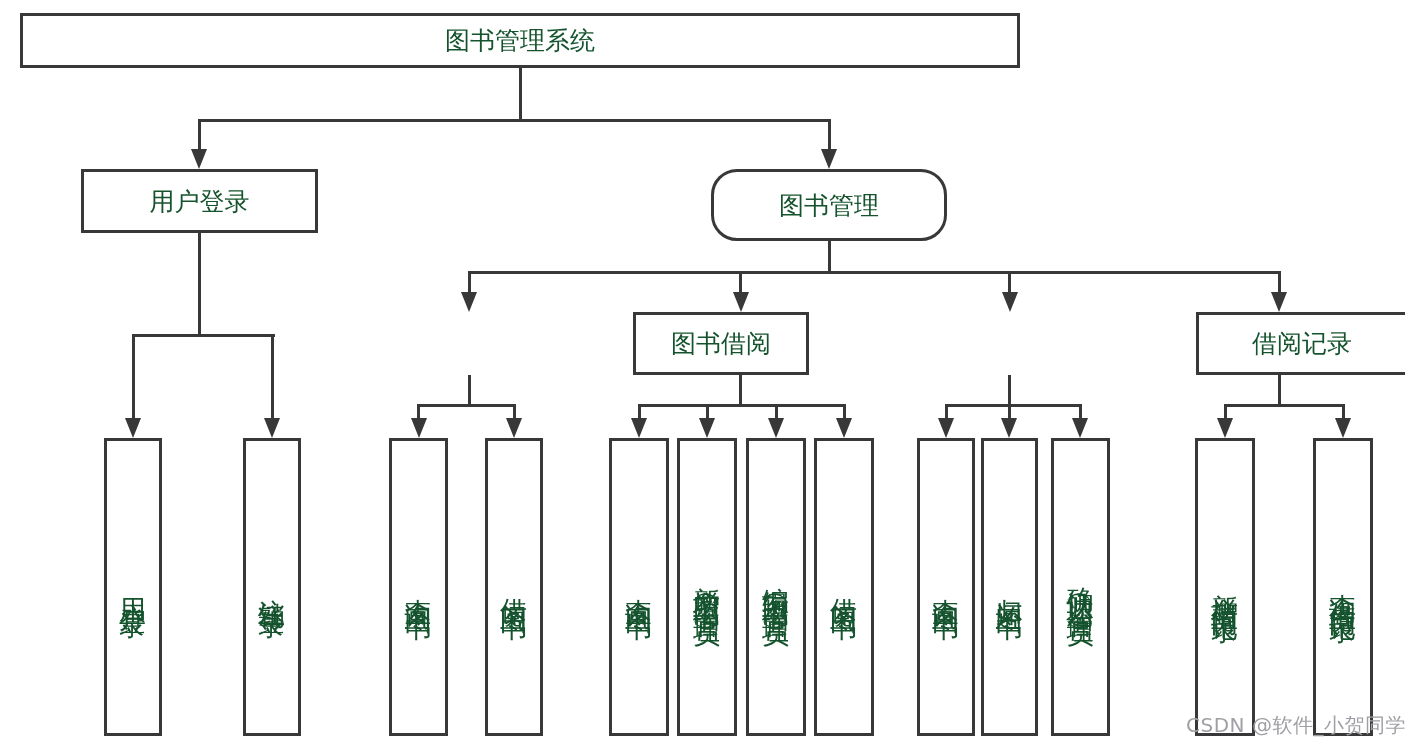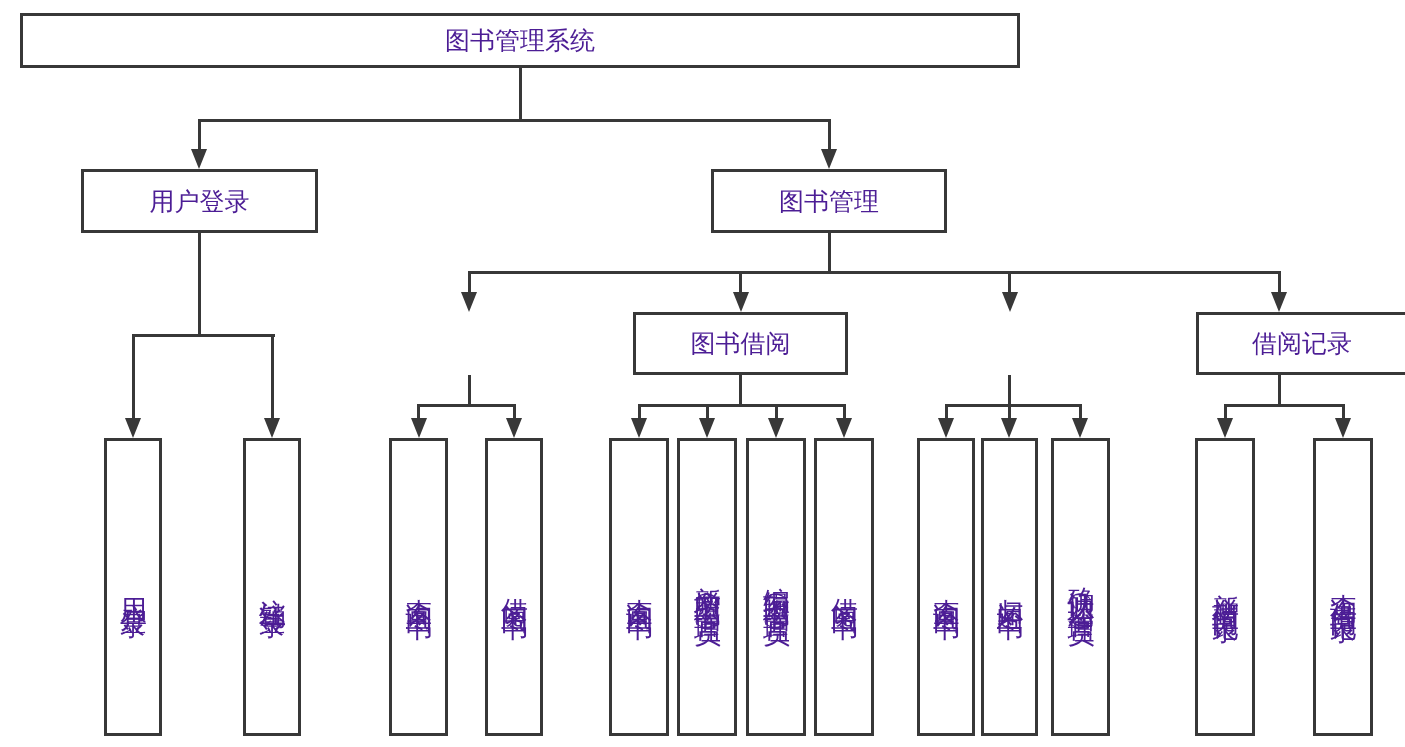--- a/index.html
+++ b/index.html
@@ -12,26 +12,25 @@
     font-family: "DejaVu Sans", "Liberation Sans", sans-serif;
   }
   .box {
     position: absolute;
     box-sizing: border-box;
     background: #ffffff;
     border: 3px solid #383838;
     display: flex;
     align-items: center;
     justify-content: center;
-    color: #4c1d95;
+    color: #14532d;
     font-size: 25px;
     line-height: 1;
     z-index: 2;
     white-space: nowrap;
-    font-family: Liberation Serif, serif;
   }
   .box.v { font-size: 27px; }
   .box.v .lbl {
     writing-mode: vertical-rl;
     text-orientation: mixed;
     letter-spacing: 5px;
     white-space: normal;
     max-height: 286px;
   }
   .line {
@@ -56,20 +55,21 @@
     color: #9fa0a5;
     letter-spacing: 0.5px;
     z-index: 5;
     white-space: nowrap;
   }
 </style>
 </head>
 <body>
 
 <div id="stage">
+  <div class="watermark">CSDN @软件_小贺同学</div>
 <div class="line" style="left: 518.5px; top: 68px; width: 3px; height: 52px;"></div>
     <div class="line" style="left: 197.5px; top: 118.5px; width: 633px; height: 3px;"></div>
     <div class="line" style="left: 198px; top: 233px; width: 3px; height: 102px;"></div>
     <div class="line" style="left: 131.5px; top: 333.5px; width: 143px; height: 3px;"></div>
     <div class="line" style="left: 827.5px; top: 233px; width: 3px; height: 39px;"></div>
     <div class="line" style="left: 467.5px; top: 270.5px; width: 813px; height: 3px;"></div>
     <div class="line" style="left: 467.5px; top: 375px; width: 3px; height: 30px;"></div>
     <div class="line" style="left: 417px; top: 403.5px; width: 99px; height: 3px;"></div>
     <div class="line" style="left: 739px; top: 375px; width: 3px; height: 30px;"></div>
     <div class="line" style="left: 637.5px; top: 403.5px; width: 208px; height: 3px;"></div>
@@ -114,24 +114,24 @@
     <div class="line" style="left: 1223.5px; top: 405px; width: 3px; height: 15px;"></div>
     <div class="arrowhead" style="left: 1217px; top: 418px;"></div>
     <div class="line" style="left: 1341.5px; top: 405px; width: 3px; height: 15px;"></div>
     <div class="arrowhead" style="left: 1335px; top: 418px;"></div>
     <div class="box" style="left: 20px; top: 13px; width: 1000px; height: 55px;">
       <span class="lbl">图书管理系统</span>
     </div>
     <div class="box" style="left: 81px; top: 169px; width: 237px; height: 64px;">
       <span class="lbl">用户登录</span>
     </div>
-    <div class="box" style="left: 711px; top: 169px; width: 236px; height: 64px;">
+    <div class="box" style="left: 711px; top: 169px; width: 236px; height: 72px; border-radius: 26px;">
       <span class="lbl">图书管理</span>
     </div>
-    <div class="box" style="left: 633px; top: 312px; width: 215px; height: 63px;">
+    <div class="box" style="left: 633px; top: 312px; width: 176px; height: 63px;">
       <span class="lbl">图书借阅</span>
     </div>
     <div class="box" style="left: 1173px; top: 312px; width: 212px; height: 63px; margin-left: 23px;">
       <span class="lbl">借阅记录</span>
     </div>
     <div class="box v" style="left: 104px; top: 438px; width: 58px; height: 298px;">
       <span class="lbl">用户登录</span>
     </div>
     <div class="box v" style="left: 243px; top: 438px; width: 58px; height: 298px;">
       <span class="lbl">注销登录</span>

